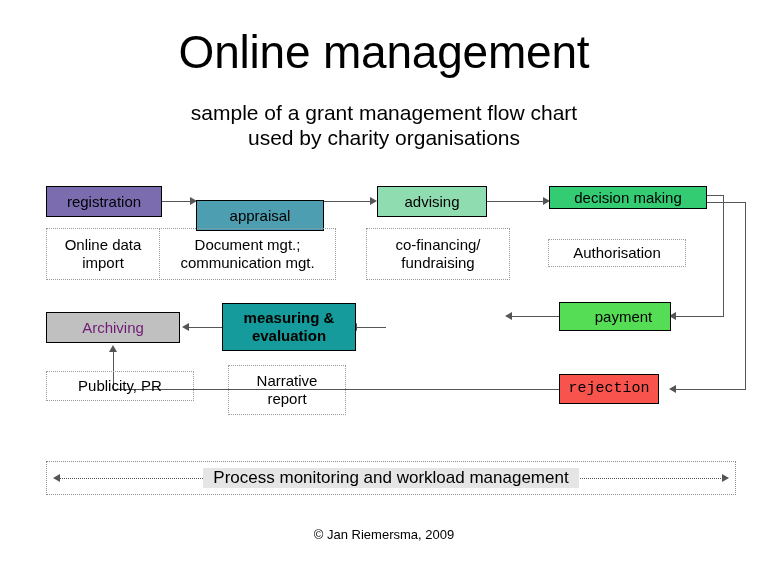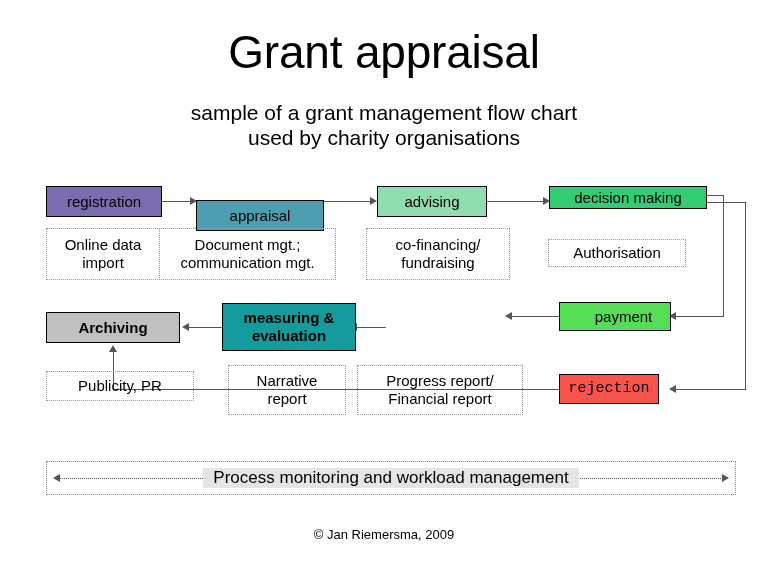--- a/index.html
+++ b/index.html
@@ -50,21 +50,21 @@
     box-sizing: border-box;
     border: 1px solid #000000;
     display: flex;
     align-items: center;
     justify-content: center;
     text-align: center;
     font-size: 15px;
     line-height: 18px;
     padding: 0 4px;
   }
-  .box.light-label { color: #000000; font-weight: bold; text-align: right; }
+  .box.light-label { color: #701a75; font-weight: normal; text-align: right; }
 
   
   .note {
     position: absolute;
     box-sizing: border-box;
     border: 1px dotted #9a9a9a;
     background: transparent;
     display: flex;
     align-items: center;
     justify-content: center;
@@ -162,21 +162,21 @@
     text-align: center;
     font-size: 13px;
     line-height: 16px;
   }
 </style>
 </head>
 <body>
 
 <div id="slide">
 
-  <div class="title">Grant appraisal</div>
+  <div class="title">Online management</div>
   <div class="subtitle">
     <div>sample of a grant management flow chart</div>
     <div>used by charity organisations</div>
   </div>
 
   <div class="hline" style="left:162px; top:201px; width:32px;"></div>
   <div class="arrow-r" style="left:190px; top:197px;"></div>
 
   <div class="hline" style="left:324px; top:201px; width:50px;"></div>
   <div class="arrow-r" style="left:370px; top:197px;"></div>
@@ -268,26 +268,20 @@
     <span>Publicity, PR</span>
   </div>
 
   <div class="note" style="left:228px; top:365px; width:118px; height:50px;">
     <div>
       <div>Narrative</div>
       <div>report</div>
     </div>
   </div>
 
-  <div class="note" style="left:357px; top:365px; width:166px; height:50px;">
-    <div>
-      <div>Progress report/</div>
-      <div>Financial report</div>
-    </div>
-  </div>
 
   <div class="box" style="left:559px; top:374px; width:100px; height:30px; background:#f9534d;font-family:Liberation Mono, monospace;">
     <span>rejection</span>
   </div>
 
   <div class="banner" style="left:46px; top:461px; width:690px; height:34px;">
     <div class="banner-dash"></div>
     <div class="banner-arrow-l"></div>
     <div class="banner-arrow-r"></div>
     <span class="banner-label">Process monitoring and workload management</span>

